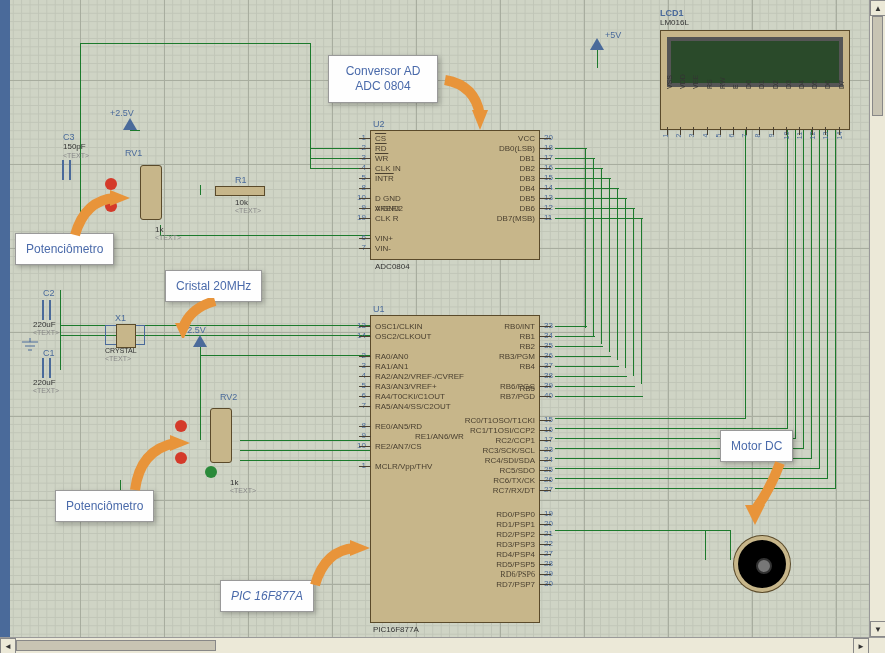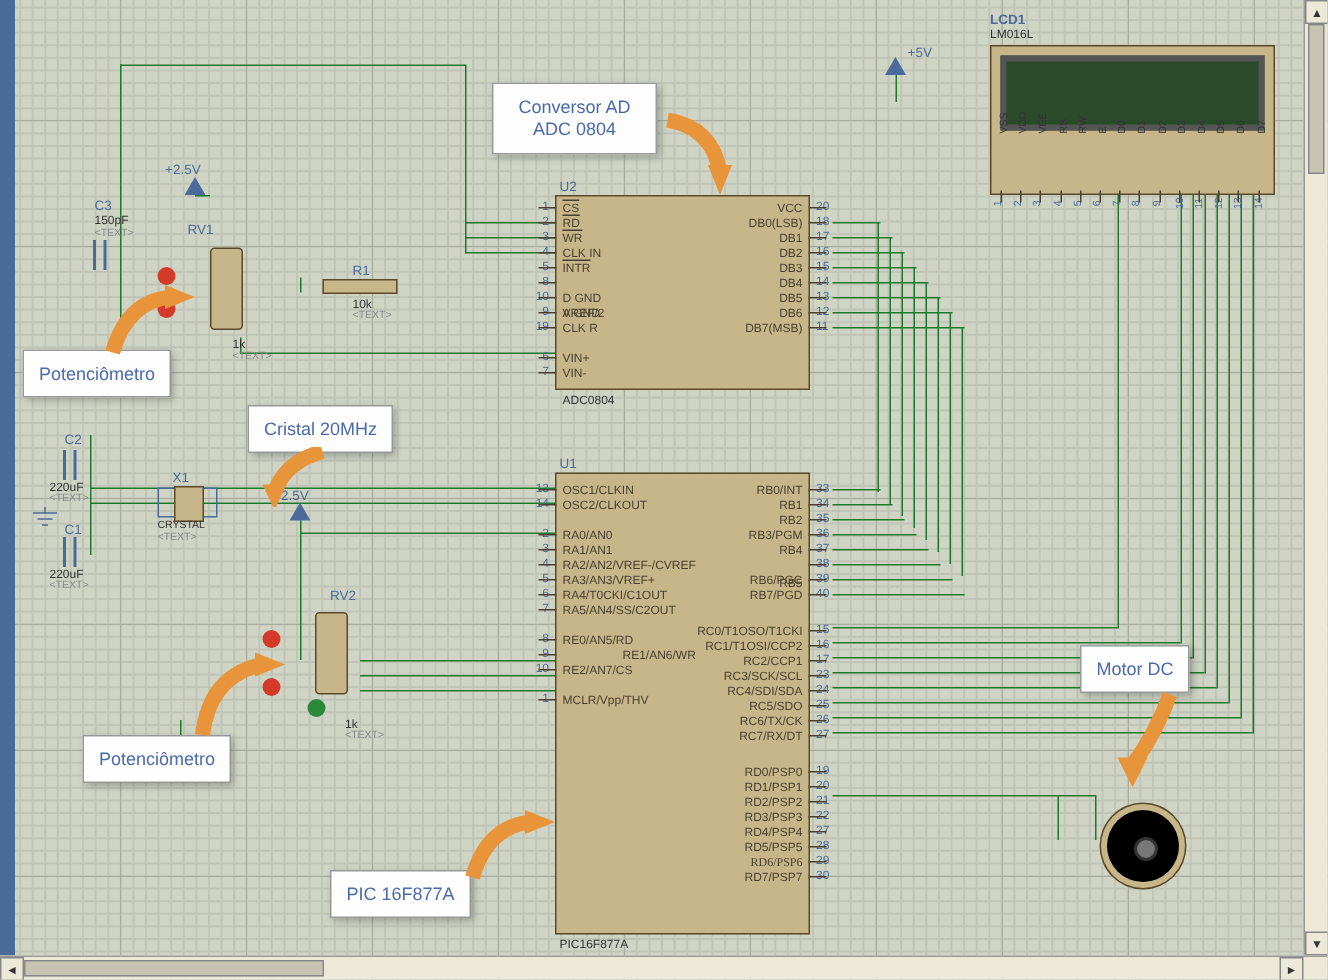--- a/index.html
+++ b/index.html
@@ -529,21 +529,21 @@
     <path d="M40,3 Q15,10 8,30" stroke="#E8943A" stroke-width="10" fill="none"></path>
     <polygon points="0,25 8,42 16,25" fill="#E8943A"></polygon>
   </svg>
 
 <div class="callout" style="left:328px;top:55px;width:110px;text-align:center;line-height:1.25;">Conversor AD ADC 0804</div>
 <svg class="arrow" style="left:440px;top:75px;width:50px;height:55px;">
     <path d="M5,5 Q35,10 40,40" stroke="#E8943A" stroke-width="10" fill="none"></path>
     <polygon points="32,35 40,55 48,35" fill="#E8943A"></polygon>
   </svg>
 
-<div class="callout" style="left:220px;top:580px;">PIC 16F877A</div>
+<div class="callout" style="left:220px;top:580px;font-style:italic;">PIC 16F877A</div>
 <svg class="arrow" style="left:310px;top:540px;width:60px;height:50px;">
     <path d="M5,45 Q15,10 45,8" stroke="#E8943A" stroke-width="10" fill="none"></path>
     <polygon points="40,0 60,8 40,16" fill="#E8943A"></polygon>
   </svg>
 
 <div class="callout" style="left:720px;top:430px;">Motor DC</div>
 <svg class="arrow" style="left:740px;top:460px;width:50px;height:65px;">
     <path d="M40,3 Q30,30 15,50" stroke="#E8943A" stroke-width="10" fill="none"></path>
     <polygon points="5,45 15,65 25,45" fill="#E8943A"></polygon>
   </svg>

